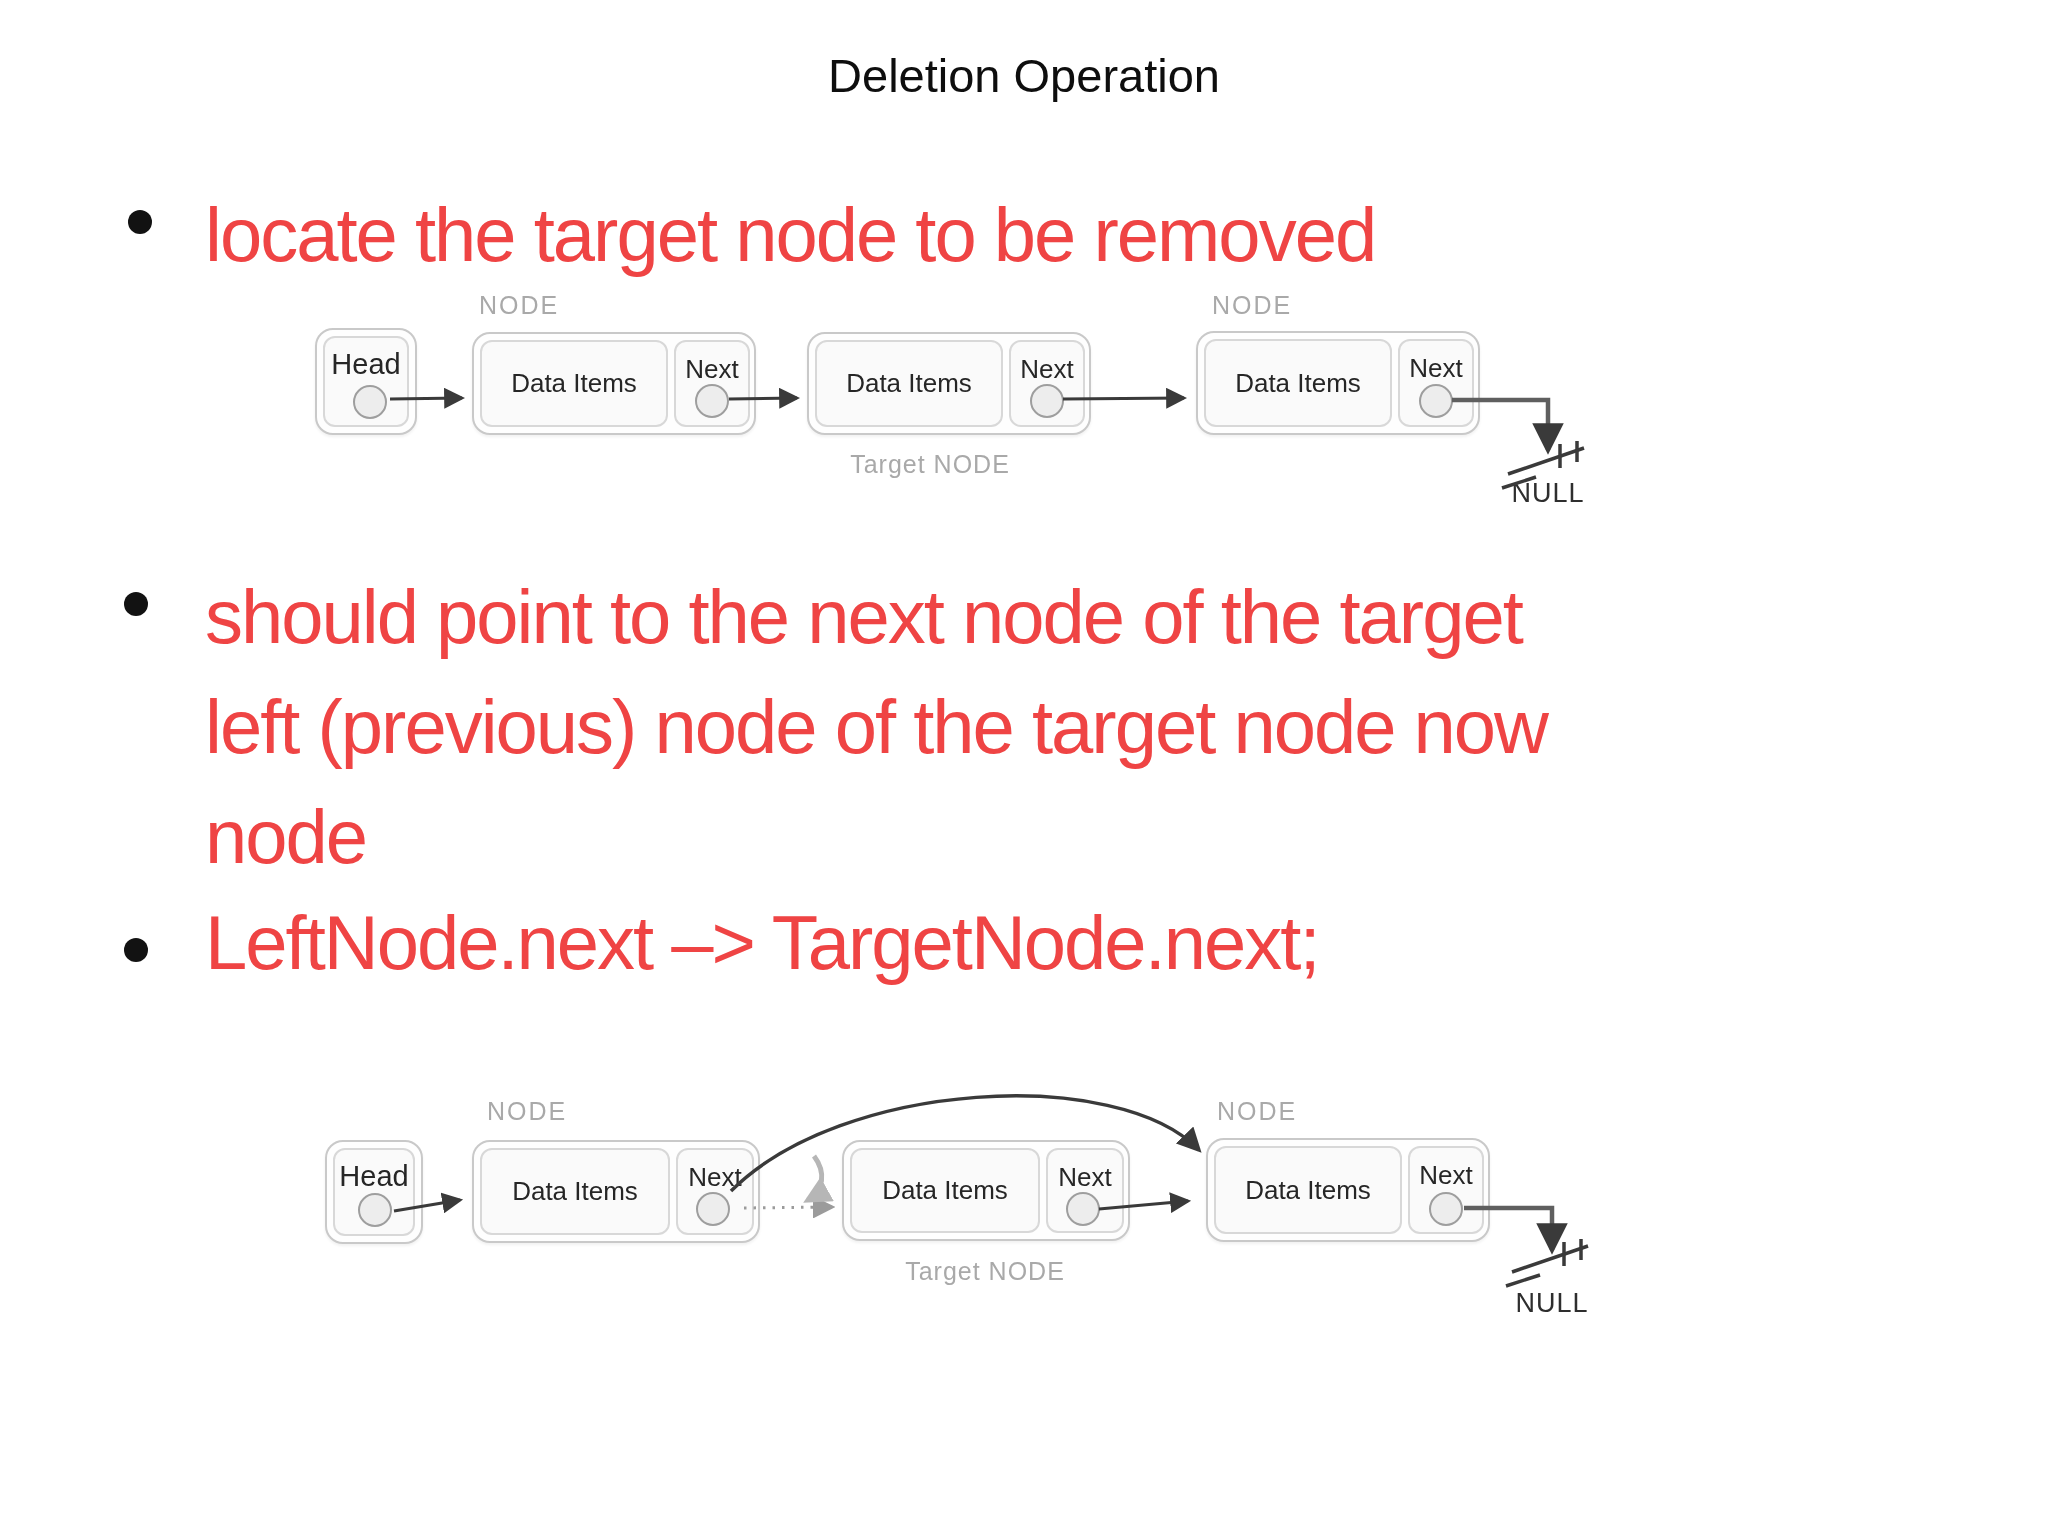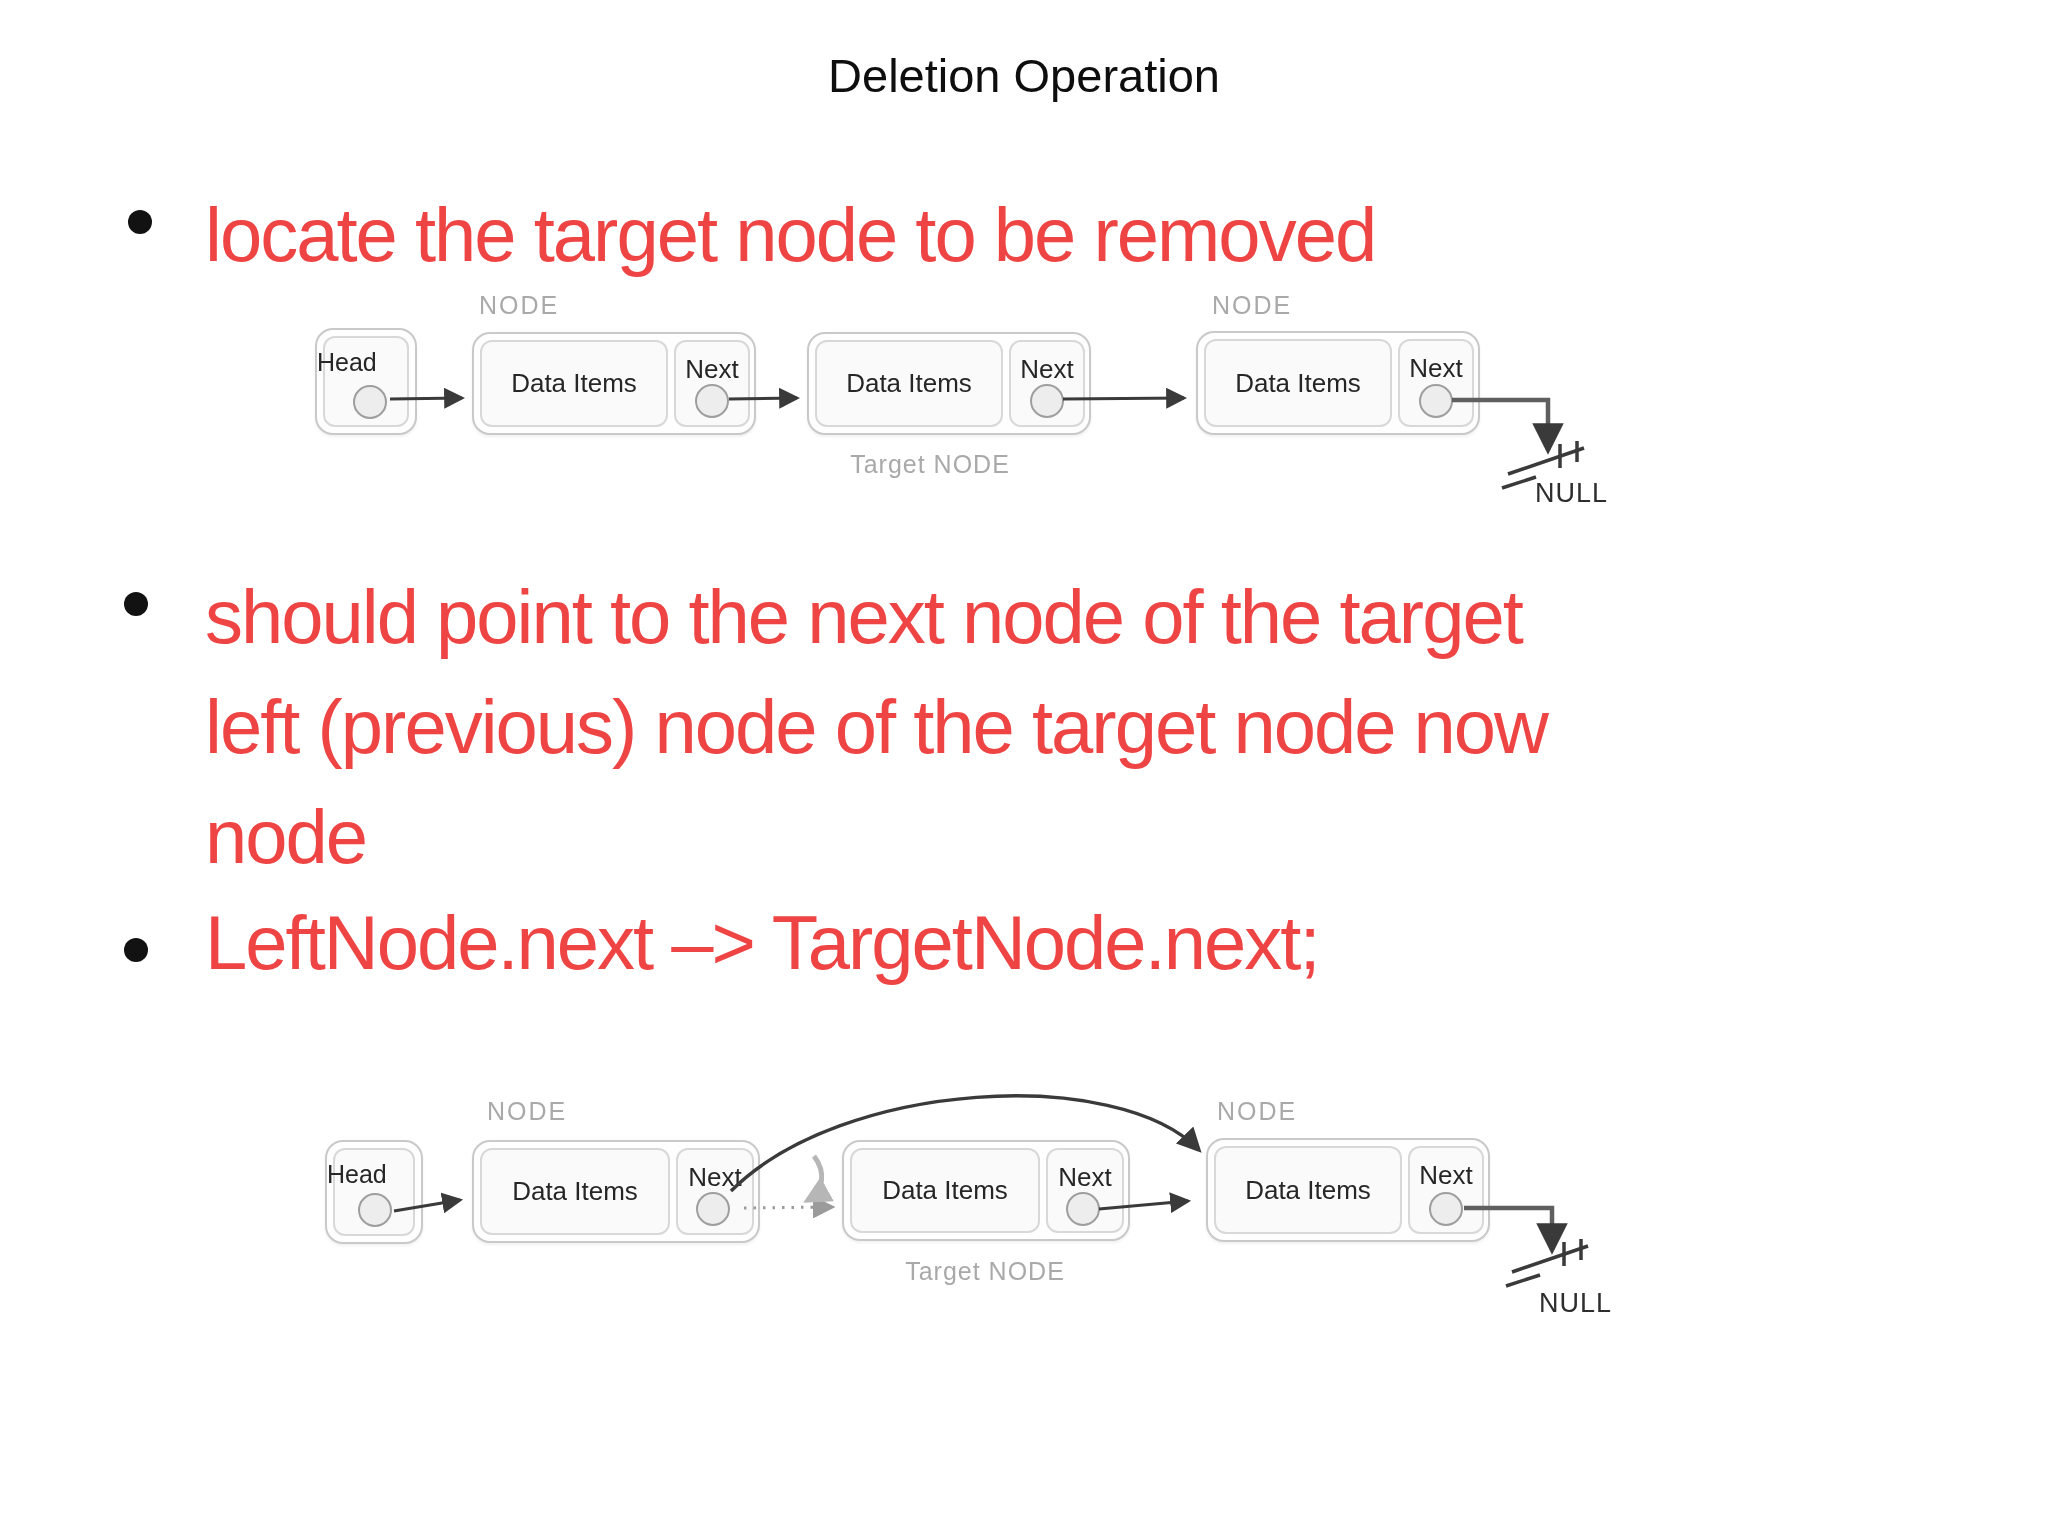--- a/index.html
+++ b/index.html
@@ -29,35 +29,35 @@
     background:#fefefe; box-shadow:0 2px 3px rgba(0,0,0,0.06);
   }
   .ibox {
     position:absolute; border:2px solid #d8d8d8; border-radius:12px; background:#fafafa;
   }
   .cell { display:flex; align-items:center; justify-content:center; }
   .cell-label { font-size:26px; color:#262626; }
   .next-cell { display:block; text-align:center; }
   .next-cell .cell-label { display:block; margin-top:12px; }
   .head-label {
-    position:absolute; top:18px; left:0; width:100%; text-align:left;
-    font-size:25px; color:#262626;
+    position:absolute; top:18px; left:0; width:100%; text-align:center;
+    font-size:29px; color:#262626;
   }
   .pcircle {
     position:absolute; width:34px; height:34px; border-radius:50%;
     background:#ededed; border:2px solid #9e9e9e;
   }
   .nlabel {
     position:absolute; font-size:25px; color:#a9a9a9; letter-spacing:2px; font-weight:500;
   }
   .tlabel {
     position:absolute; font-size:25px; color:#a9a9a9; letter-spacing:1px; text-align:center; width:200px;
   }
   .null-label {
-    position:absolute; font-size:27px; color:#2e2e2e; letter-spacing:1px; text-align:right; width:120px;
+    position:absolute; font-size:27px; color:#2e2e2e; letter-spacing:1px; text-align:center; width:120px;
   }
   svg.overlay { position:absolute; left:0; top:0; pointer-events:none; }
 </style>
 </head>
 <body>
 
 <div class="title">Deletion Operation</div>
 
 <span class="bullet-dot" style="left:128px; top:210px;"></span>
 <div class="btext" style="top:180px;">locate the target node to be removed</div>

